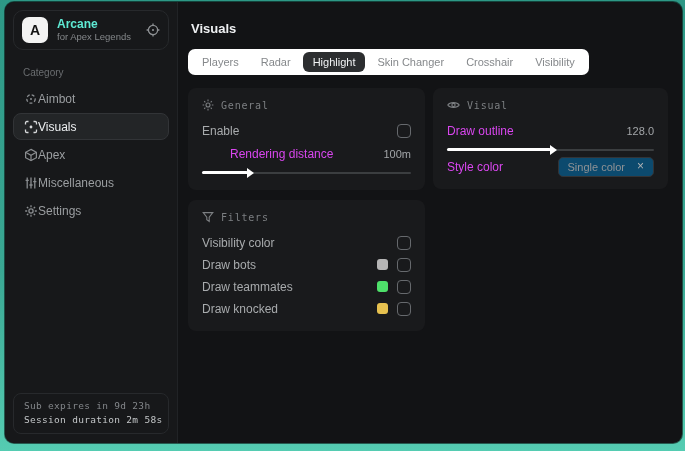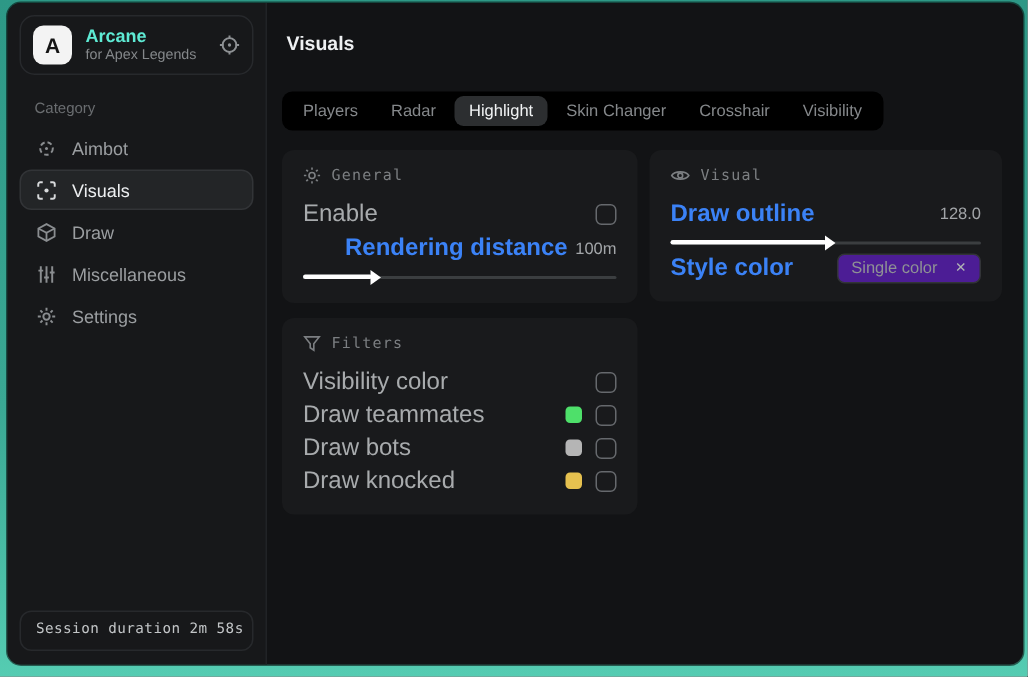--- a/index.html
+++ b/index.html
@@ -14,62 +14,62 @@
              display:flex; flex-direction:column; flex-shrink:0; }
   .side-header { margin:8px 8px 4px; border:1px solid #27292c; border-radius:10px;
                  padding:6px 8px; display:flex; align-items:center; gap:9px; height:40px; }
   .logo { width:26px; height:26px; background:#f3f3f3; border-radius:7px; color:#141414;
           font-weight:bold; font-size:14px; display:flex; align-items:center; justify-content:center; }
   .app-title { font-size:12px; font-weight:bold; color:#5eead4; line-height:13px; }
   .app-sub { font-size:9.5px; color:#85888b; line-height:12px; }
   .hdr-icon { margin-left:auto; color:#8e9194; display:flex; }
   .category { margin:13px 0 7px 18px; font-size:10px; color:#6a6d70; }
   .menu { display:flex; flex-direction:column; gap:1px; margin:0 8px; }
-  .menu-item { display:flex; align-items:center; gap:10px; height:27px; padding:0 10px;
+  .menu-item { display:flex; align-items:center; height:27px; padding:0 10px;
                border:1px solid transparent; border-radius:8px; color:#9b9ea1; font-size:12px; cursor:default; }
   .menu-item .mi-icon { display:flex; color:#8a8d90; }
   .menu-item.selected { background:#232527; border-color:#323437; color:#edeff1; }
   .menu-item.selected .mi-icon { color:#d7d9db; }
   .side-footer { margin:auto 8px 9px; border:1px solid #27292c; border-radius:8px;
                  padding:5px 10px 6px; font-family:"DejaVu Sans Mono",monospace;
                  font-size:9.5px; letter-spacing:.3px; }
   .sf-line1 { color:#83868a; line-height:14px; white-space:nowrap; }
   .sf-line2 { color:#c3c6c8; line-height:14px; white-space:nowrap; }
   
   .main { flex:1; padding:12px 12px 0 10px; }
   .main-title { font-size:13px; font-weight:bold; color:#eef0f2; margin:7px 0 13px 3px; }
-  .tabbar { display:inline-flex; align-items:center; gap:2px; background:#000000;
-            border-radius:7px; padding:3px 4px; margin-bottom:13px;margin-top:12px; }
+  .tabbar { display:inline-flex; align-items:center; gap:2px; background:#ffffff;
+            border-radius:7px; padding:3px 4px; margin-bottom:13px; }
   .tab { padding:4px 10px; font-size:11px; color:#85888b; border-radius:6px;
          white-space:nowrap; cursor:default; }
   .tab.selected { background:#2c2e30; color:#f2f4f5; }
   .panels { display:flex; gap:8px; align-items:flex-start; }
   .col-left { width:237px; display:flex; flex-direction:column; gap:10px; }
   .col-right { width:235px; }
   .panel { background:#191a1c; border-radius:8px; padding:11px 14px 12px; width:100%; }
   .p-head { display:flex; align-items:center; gap:7px; font-family:"DejaVu Sans Mono",monospace;
             font-size:10px; color:#7c7f82; letter-spacing:.8px; margin-bottom:9px; }
   .p-head svg { color:#7c7f82; }
   .row { display:flex; justify-content:space-between; align-items:center; min-height:21px; }
-  .label { font-size:16px; color:#a8abad; }
-  .label.strong { color:#3b82f6; font-weight:bold; }
+  .label { font-size:12px; color:#a8abad; }
+  .label.strong { color:#d946ef; font-weight:normal; }
   .value { font-size:11px; color:#a2a5a8; }
   .checkbox { width:14px; height:14px; border:1.5px solid #66696d; border-radius:4px;
               background:transparent; flex-shrink:0; }
   .right-group { display:flex; align-items:center; gap:9px; }
   .swatch { width:11px; height:11px; border-radius:3px; }
   .slider { position:relative; height:11px; margin-top:3px; }
   .slider-track { position:absolute; left:0; right:0; top:4.5px; height:2px;
                   background:#3b3e40; border-radius:1px; }
   .slider-fill { position:absolute; left:0; top:4px; height:3px; background:#ffffff;
                  border-radius:2px; }
   .slider-fill::after { content:""; position:absolute; right:-6px; top:-3.5px;
                  border-left:7px solid #ffffff; border-top:5px solid transparent;
                  border-bottom:5px solid transparent; }
-  .chip { display:flex; align-items:center; gap:12px; background:#4c1d95;
+  .chip { display:flex; align-items:center; gap:12px; background:#0c4a6e;
           border:1px solid #323437; border-radius:5px; padding:3px 9px;
           font-size:11px; color:#8f9295; cursor:default; }
   .chip-x { color:#b0b3b5; font-size:12px; line-height:11px; }
   .frow { margin-top:1px; }
   svg { display:block; }
 </style>
 </head>
 <body>
 
 <div class="window">
@@ -119,21 +119,21 @@
         <span>Visuals</span>
       </div>
       <div class="menu-item">
         <span class="mi-icon">
           <svg width="14" height="14" viewBox="0 0 14 14" fill="none" stroke="currentColor" stroke-width="1.2">
             <path d="M7 1.4 L12.4 4.3 V9.7 L7 12.6 L1.6 9.7 V4.3 Z"></path>
             <path d="M1.6 4.3 L7 7.2 L12.4 4.3"></path>
               <line x1="7" y1="7.2" x2="7" y2="12.6"></line>
           </svg>
         </span>
-        <span>Draw</span>
+        <span>Apex</span>
       </div>
       <div class="menu-item">
         <span class="mi-icon">
           <svg width="14" height="14" viewBox="0 0 14 14" fill="none" stroke="currentColor" stroke-width="1.3">
             <line x1="3.2" y1="1.5" x2="3.2" y2="12.5"></line>
               <line x1="7" y1="1.5" x2="7" y2="12.5"></line>
               <line x1="10.8" y1="1.5" x2="10.8" y2="12.5"></line>
             <line x1="1.6" y1="4.4" x2="4.8" y2="4.4"></line>
               <line x1="5.4" y1="9" x2="8.6" y2="9"></line>
               <line x1="9.2" y1="5.6" x2="12.4" y2="5.6"></line>
@@ -153,20 +153,21 @@
               <line x1="9.7" y1="9.7" x2="11.1" y2="11.1"></line>
             <line x1="11.1" y1="2.9" x2="9.7" y2="4.3"></line>
               <line x1="4.3" y1="9.7" x2="2.9" y2="11.1"></line>
           </svg>
         </span>
         <span>Settings</span>
       </div>
     </div>
 
     <div class="side-footer">
+      <div class="sf-line1">Sub expires in 9d 23h</div>
       <div class="sf-line2">Session duration 2m 58s</div>
     </div>
   </div>
 
   <div class="main">
     <div class="main-title">Visuals</div>
 
     <div class="tabbar">
       <div class="tab">Players</div>
       <div class="tab">Radar</div>
@@ -213,30 +214,30 @@
             <svg width="12" height="12" viewBox="0 0 12 12" fill="none" stroke="currentColor" stroke-width="1.1">
               <path d="M1.2 1.6 H10.8 L7.2 6.2 V10.4 L4.8 8.8 V6.2 Z"></path>
             </svg>
             <span>Filters</span>
           </div>
           <div class="row frow">
             <span class="label">Visibility color</span>
             <span class="checkbox"></span>
           </div>
           <div class="row frow">
+            <span class="label">Draw bots</span>
+            <span class="right-group">
+              <span class="swatch" style="background:#b5b5b5"></span>
+              <span class="checkbox"></span>
+            </span>
+          </div>
+          <div class="row frow">
             <span class="label">Draw teammates</span>
             <span class="right-group">
               <span class="swatch" style="background:#4ee06a"></span>
-              <span class="checkbox"></span>
-            </span>
-          </div>
-          <div class="row frow">
-            <span class="label">Draw bots</span>
-            <span class="right-group">
-              <span class="swatch" style="background:#b5b5b5"></span>
               <span class="checkbox"></span>
             </span>
           </div>
           <div class="row frow">
             <span class="label">Draw knocked</span>
             <span class="right-group">
               <span class="swatch" style="background:#e6c14f"></span>
               <span class="checkbox"></span>
             </span>
           </div>

